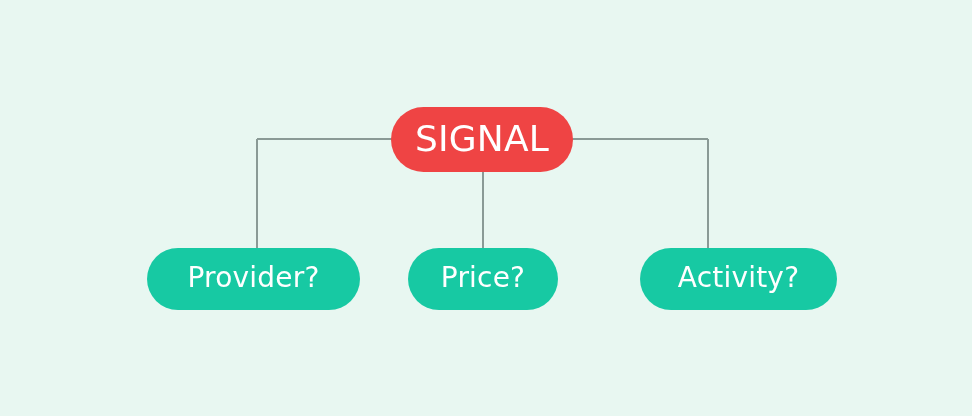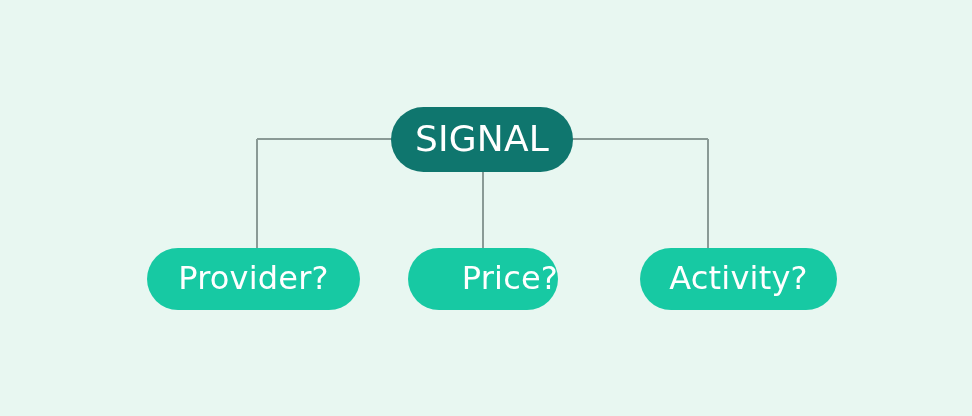--- a/index.html
+++ b/index.html
@@ -34,33 +34,33 @@
     border-radius: 999px;
     color: #ffffff;
     white-space: nowrap;
     letter-spacing: 0.2px;
   }
   .node-root {
     left: 391px;
     top: 107px;
     width: 182px;
     height: 65px;
-    background: #0f766e;
+    background: #ef4444;
     font-size: 36px;
     font-weight: 400;
   }
   .node-child {
     top: 248px;
     height: 62px;
     background: #17c9a3;
-    font-size: 32px;
+    font-size: 28px;
     font-weight: 400;
   }
   .node-child-0 { left: 147px; width: 213px; }
-  .node-child-1 { left: 408px; width: 150px; justify-content: flex-end; }
+  .node-child-1 { left: 408px; width: 150px; }
   .node-child-2 { left: 640px; width: 197px; }
   .node-label {
     display: block;
     line-height: 1;
     padding-bottom: 2px;
   }
 </style>
 </head>
 <body>
 

